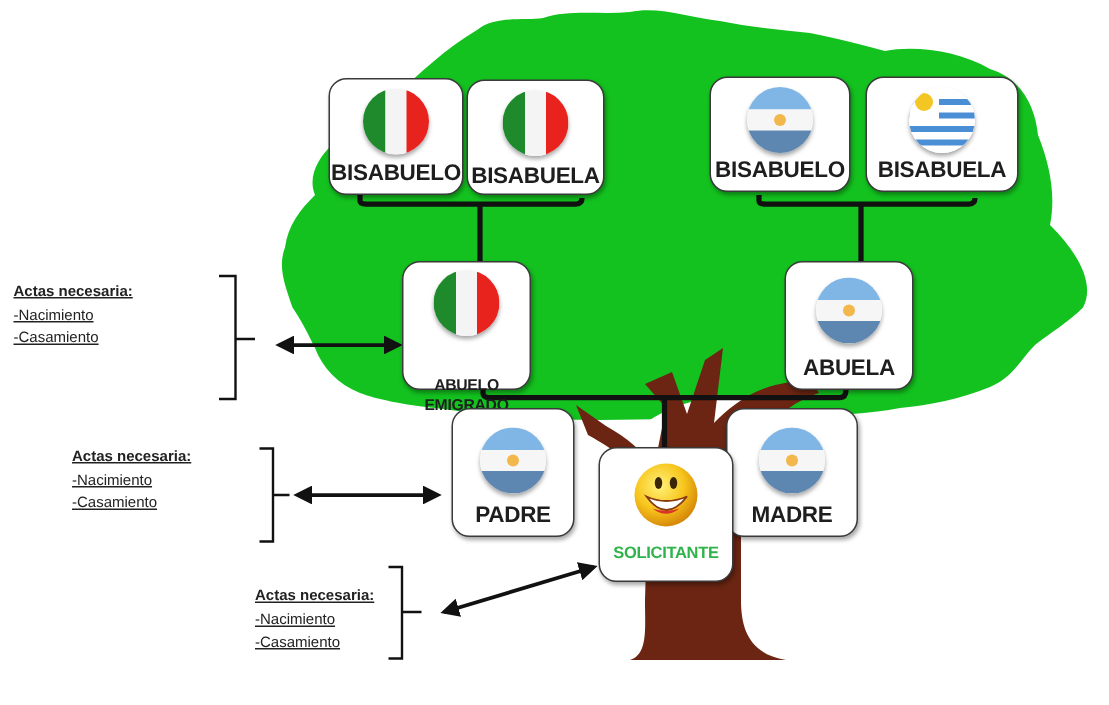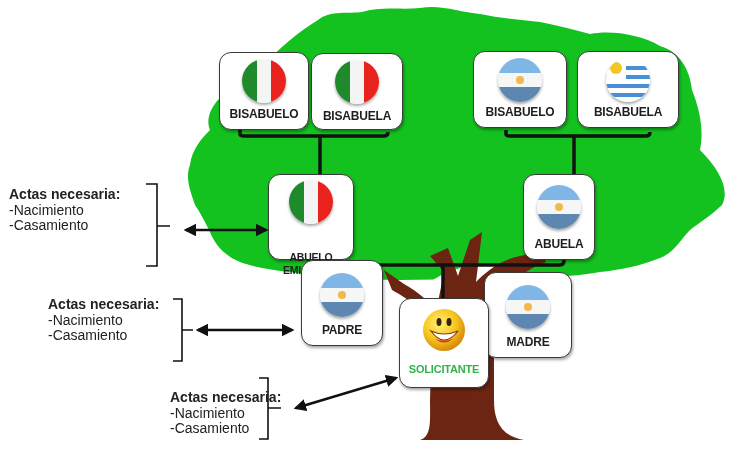--- a/index.html
+++ b/index.html
@@ -1,24 +1,24 @@
 <!DOCTYPE html>
 <html><head>
 <meta charset="utf-8">
 <style>
   html, body { margin:0; padding:0; background:#ffffff; }
   body { width:739px; height:470px; position:relative; overflow:hidden; font-family:"Liberation Sans", sans-serif; }
   svg.bg { position:absolute; left:0; top:0; }
   .card { position:absolute; background:#fff; border:1.5px solid #3a3a3a; border-radius:12px; box-shadow:1px 2px 3px rgba(0,0,0,0.35); box-sizing:border-box; }
-  .card .lbl { position:absolute; left:0; right:0; text-align:center; font-weight:bold; color:#1e1e1e; font-size:12px; letter-spacing:-0.2px; }
+  .card .lbl { position:absolute; left:0; right:0; text-align:center; font-weight:bold; color:#1e1e1e; font-size:15px; letter-spacing:-0.2px; }
   .card .lbl.small { font-size:10.5px; line-height:13px;margin-top:24px; }
   .card .lbl.green { color:#2fb34a; font-size:11px; }
   .flag { position:absolute; left:50%; transform:translateX(-50%); width:44px; height:44px; border-radius:50%; overflow:hidden; box-shadow:0 2px 3px rgba(0,0,0,0.35); }
   .flag svg { display:block; }
-  .notes { position:absolute; font-size:14px; color:#222; line-height:15.5px; }
+  .notes { position:absolute; font-size:10px; color:#222; line-height:15.5px;text-decoration:underline; }
   .notes .title { font-weight:bold; }
   .notes .u { text-decoration:underline; }
 </style>
 </head>
 <body>
 
 <svg class="bg" width="739" height="470" viewBox="0 0 739 470">
   <defs>
     <marker id="ah" viewBox="0 0 10 10" refX="8" refY="5" markerWidth="5" markerHeight="5" orient="auto-start-reverse">
       <path d="M0,0 L10,5 L0,10 z" fill="#111"></path>
@@ -115,33 +115,33 @@
   <div class="flag" style="top:5px;">
     <svg width="44" height="44">
         <rect x="0" width="15" height="44" fill="#1e8a2c"></rect>
         <rect x="15" width="14" height="44" fill="#f4f4f4"></rect>
         <rect x="29" width="15" height="44" fill="#e8231d"></rect>
       </svg>
   </div>
   <div class="lbl small" style="top:52px;">ABUELO</div>
   <div class="lbl small" style="top:65px;">EMIGRADO</div>
 </div>
-<div class="card" style="left:523px;top:174px;width:72px;height:86px;">
+<div class="card" style="left:523px;top:174px;width:86px;height:86px;">
   <div class="flag" style="top:10px;">
     <svg width="44" height="44">
         <rect width="44" height="15" fill="#7fb6e6"></rect>
         <rect y="15" width="44" height="14" fill="#f6f6f6"></rect>
         <rect y="29" width="44" height="15" fill="#5d87b0"></rect>
         <circle cx="22" cy="22" r="4" fill="#f2b84b"></circle>
       </svg>
   </div>
   <div class="lbl" style="top:62px;">ABUELA</div>
 </div>
 
-<div class="card" style="left:301px;top:260px;width:82px;height:86px;">
+<div class="card" style="left:301px;top:272px;width:82px;height:86px;">
   <div class="flag" style="top:12px;">
     <svg width="44" height="44">
         <rect width="44" height="15" fill="#7fb6e6"></rect>
         <rect y="15" width="44" height="14" fill="#f6f6f6"></rect>
         <rect y="29" width="44" height="15" fill="#5d87b0"></rect>
         <circle cx="22" cy="22" r="4" fill="#f2b84b"></circle>
       </svg>
   </div>
   <div class="lbl" style="top:62px;">PADRE</div>
 </div>

